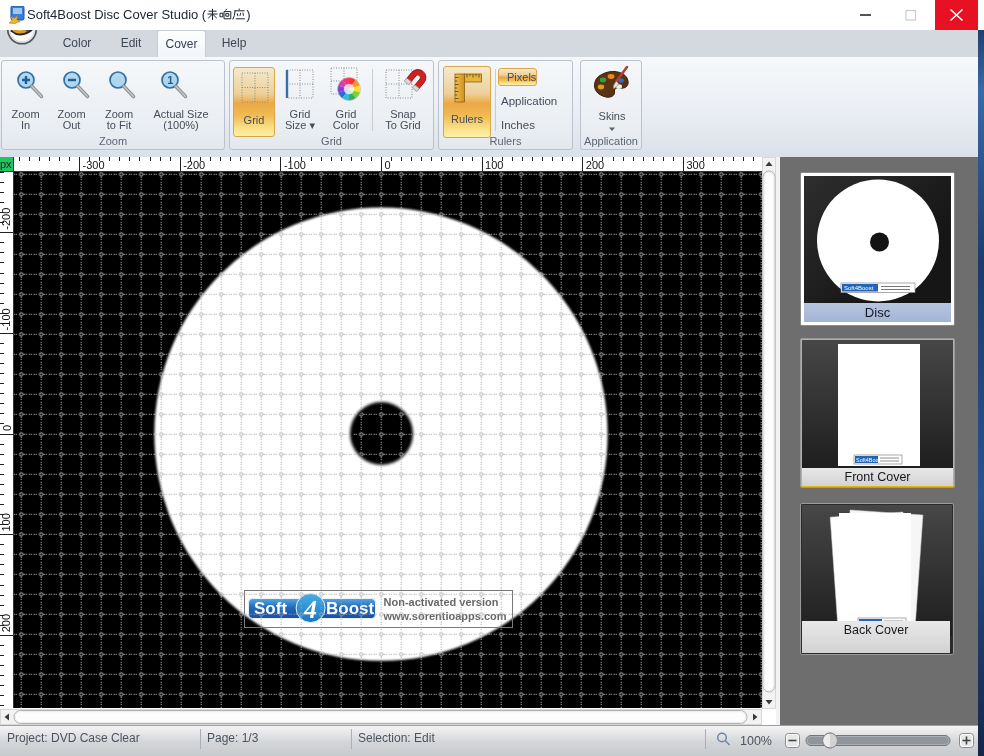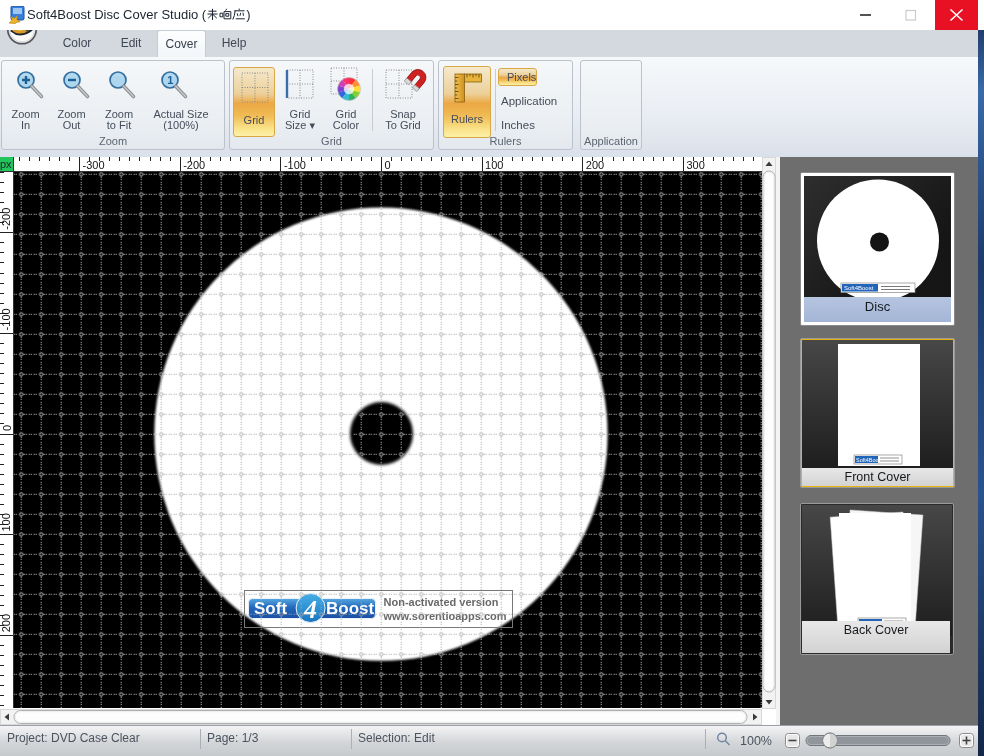--- a/index.html
+++ b/index.html
@@ -201,20 +201,36 @@
           <div class="cap" style="top:47px;">Rulers</div>
         </div>
       <div class="sep" style="left:56px;"></div>
       <div class="hl" style="position:absolute;left:59px;top:7px;width:39px;height:18px;font-size:11px;color:#454d5a;text-align:center;line-height:17px;padding-left:8px;">Pixels</div>
       <div style="position:absolute;left:62px;top:34px;font-size:11.5px;color:#454d5a;">Application</div>
       <div style="position:absolute;left:62px;top:58px;font-size:11.5px;color:#454d5a;">Inches</div>
     </div>
 
     <div class="rgroup" style="left:580px;width:62px;">
       <div class="rglabel">Application</div>
+      <div class="bigbtn" style="left:2px;width:58px;" id="b-skins">
+          <svg width="58" height="42" viewBox="0 0 58 42" style="position:absolute;left:0;top:0;">
+  <path d="M22 8 C32 4 44 8 45 16 C46 21 42 24 37 23 C33 22.3 31 24 31.5 27 C32 30.5 28 33 23 32 C14 30 10 24 12 17 C13.5 12 17 10 22 8 Z" fill="#5a3214" stroke="#3a1e0a" stroke-width="1"></path>
+  <ellipse cx="20" cy="15" rx="3.2" ry="2.4" fill="#30a040"></ellipse>
+  <ellipse cx="28" cy="11.5" rx="3.4" ry="2.4" fill="#e88820"></ellipse>
+  <ellipse cx="18" cy="22" rx="3.2" ry="2.4" fill="#d8a020"></ellipse>
+  <ellipse cx="38" cy="15.5" rx="2.8" ry="2.2" fill="#3868c8"></ellipse>
+  <ellipse cx="36" cy="21.5" rx="3" ry="2.3" fill="#f0f0f0"></ellipse>
+  <path d="M44 2 L33 17" stroke="#b04030" stroke-width="2.6" stroke-linecap="round"></path>
+  <path d="M33.5 16.5 C31 18.5 30 21.5 30.5 23.5 C32.5 23 34.5 21 35.5 18.5 Z" fill="#e8e0d0" stroke="#9a9288" stroke-width="0.7"></path>
+</svg>
+        <div class="cap" style="top:46px;">Skins</div>
+        <svg style="position:absolute;left:24px;top:61px;" width="10" height="6" viewBox="0 0 10 6">
+            <path d="M2 1.5 H8 L5 5 Z" fill="#5a6068"></path>
+          </svg>
+      </div>
     </div>
   </div>
 
   <div class="abs" style="left:0;top:157px;width:14px;height:15px;background:#22c55e;border-right:1px solid #333;border-bottom:1px solid #333;font-size:11px;color:#222;line-height:14px;z-index:6;">px</div>
 
   <svg class="abs" id="hruler" style="left:14px;top:157px;z-index:5;" width="748" height="15" viewBox="0 0 748 15">
       <rect x="0" y="0" width="748" height="15" fill="#fff"></rect>
       <line x1="5.2" y1="0" x2="5.2" y2="4" stroke="#222" stroke-width="1" shape-rendering="crispEdges"></line>
       <line x1="15.2" y1="0" x2="15.2" y2="4" stroke="#222" stroke-width="1" shape-rendering="crispEdges"></line>
       <line x1="25.3" y1="0" x2="25.3" y2="4" stroke="#222" stroke-width="1" shape-rendering="crispEdges"></line>
@@ -448,21 +464,21 @@
       <circle cx="75.5" cy="66" r="9.5" fill="#141414"></circle>
       <g>
         <rect x="37" y="107" width="74" height="9.5" fill="#fff" stroke="#888" stroke-width="0.7"></rect>
         <rect x="38" y="108" width="36" height="7.5" fill="#2264b8"></rect>
         <text x="40" y="114" font-size="6" fill="#fff" font-family="Liberation Sans">Soft4Boost</text>
         <line x1="77" y1="110.5" x2="106" y2="110.5" stroke="#777" stroke-width="1"></line>
         <line x1="77" y1="113.5" x2="106" y2="113.5" stroke="#777" stroke-width="1"></line>
       </g>
     </svg>
   </div>
-  <div style="position:absolute;left:3px;bottom:3px;height:25px;width:147px;background:linear-gradient(#b6c5e0,#a3b5d6);text-align:center;font-size:13px;line-height:19px;color:#15181d;">Disc</div>
+  <div style="position:absolute;left:3px;bottom:3px;height:19px;width:147px;background:linear-gradient(#b6c5e0,#a3b5d6);text-align:center;font-size:13px;line-height:19px;color:#15181d;">Disc</div>
 </div>
 
 <div style="position:absolute;left:24px;top:182px;width:155px;height:150px;background:#eab308;border:1px solid #9a9a9a;border-radius:2px;">
   <div style="position:absolute;left:1px;top:1px;width:151px;height:129px;background:linear-gradient(#474747,#1e1e1e);">
     <svg width="151" height="129" viewBox="0 0 151 129">
       <rect x="36" y="4" width="82" height="122" fill="#fff"></rect>
       <g>
         <rect x="52" y="115" width="48" height="9" fill="#fff" stroke="#888" stroke-width="0.7"></rect>
         <rect x="53" y="116" width="23" height="7" fill="#2264b8"></rect>
         <text x="54" y="122" font-size="5.5" fill="#fff" font-family="Liberation Sans">Soft4Boost</text>

